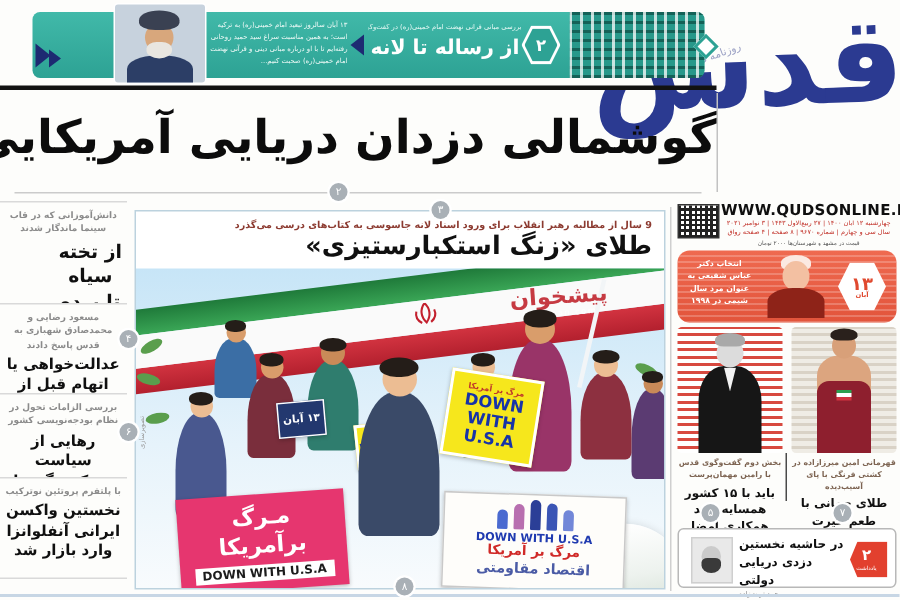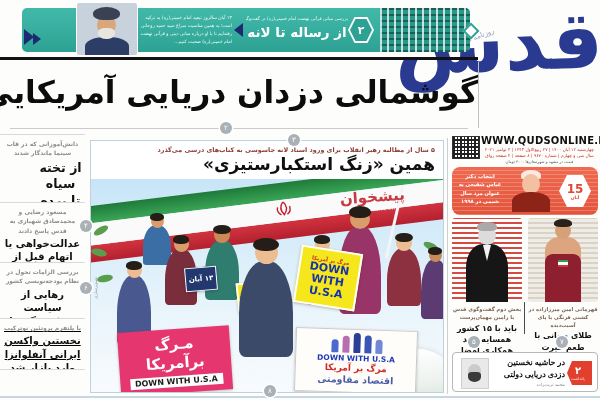--- a/index.html
+++ b/index.html
@@ -56,21 +56,21 @@
   .lead-headline{position:absolute;left:0;top:74px;width:478px;margin:0;text-align:center;font-size:31px;font-weight:900;color:#0c0c0c;white-space:nowrap;}
   .lead-rule{position:absolute;left:10px;top:128px;width:458px;height:1px;background:#cbcbcb;}
 
   
   .pin{position:absolute;width:12px;height:12px;border-radius:50%;background:#a9b0b6;color:#fff;
        font-size:7px;line-height:12px;text-align:center;box-shadow:0 0 0 1.5px #fff;z-index:30;}
 
   
   .leftcol{position:absolute;left:0;top:134px;width:85px;}
   .lc{border-top:1px solid #d9d9d9;padding:4px 3px 3px;text-align:center;box-sizing:border-box;overflow:hidden;}
-  .lc.l1{height:68px;} .lc.l2{height:60px;} .lc.l3{height:56px;} .lc.l4{height:52px;border-bottom:1px solid #d9d9d9;text-decoration:underline;}
+  .lc.l1{height:68px;} .lc.l2{height:60px;} .lc.l3{height:56px;} .lc.l4{height:68px;border-bottom:1px solid #d9d9d9;}
   .lc-k{font-size:6px;font-weight:bold;color:#8b8b8b;line-height:1.55;margin-bottom:2px;}
   .lc-t{font-size:10px;font-weight:900;color:#101010;line-height:1.35;}
   .lc.l1 .lc-t{font-size:12.5px;margin-left:36px;}
 
   
   .feature{position:absolute;left:90px;top:140px;width:354px;height:253px;border:1px solid #bcd2de;background:#fff;box-sizing:border-box;}
   .f-kicker{position:absolute;top:5px;left:8px;right:8px;text-align:right;font-size:6.4px;font-weight:bold;color:#8c3a30;white-space:nowrap;overflow:hidden;}
   .f-title{position:absolute;top:13px;right:8px;font-size:17px;font-weight:900;color:#101010;}
   .illus{position:absolute;left:0;right:0;top:38px;bottom:0;overflow:hidden;
          background:linear-gradient(180deg,#c7e5f7 0%,#e6f3fb 55%,#f8fbfd 100%);}
@@ -154,21 +154,21 @@
   .wrestler .flagpatch{position:absolute;left:30px;top:42px;width:10px;height:7px;
         background:linear-gradient(180deg,#2e9e4f 33%,#fff 33% 66%,#d23340 66%);}
   .card-k{margin-top:4px;font-size:5.2px;font-weight:bold;color:#7d6452;line-height:1.5;}
   .card-t{font-size:8px;font-weight:900;color:#111;line-height:1.4;margin-top:1px;}
   .card-divider{position:absolute;left:524px;top:302px;width:1px;height:32px;background:#4a4a4a;}
 
   .notebox{position:absolute;left:452px;top:352px;width:146px;height:40px;border:1px solid #b8b8b8;border-radius:4px;background:#fff;box-sizing:border-box;}
   .nb-photo{position:absolute;left:8px;top:5px;width:26px;height:29px;background:#e9e9e9;border:1px solid #cfcfcf;overflow:hidden;}
   .nb-face{position:absolute;left:6px;top:5px;width:13px;height:14px;border-radius:50%;background:#cbcbcb;}
   .nb-beard{position:absolute;left:6px;top:13px;width:13px;height:10px;border-radius:30% 30% 50% 50%;background:#3a3a3a;}
-  .nb-text{position:absolute;left:40px;right:32px;top:4px;text-align:right;font-family:Liberation Serif, serif;}
+  .nb-text{position:absolute;left:40px;right:32px;top:4px;text-align:left;}
   .nb-title{font-size:8px;font-weight:900;color:#101010;line-height:1.5;}
   .nb-author{font-size:4.5px;color:#8a8a8a;margin-top:1px;}
   .nb-badge{position:absolute;right:5px;top:8px;width:25px;height:24px;background:#e2402e;color:#fff;
             clip-path:polygon(0 50%,20% 0,100% 0,100% 100%,20% 100%);
             display:flex;flex-direction:column;align-items:center;justify-content:center;padding-right:3px;box-sizing:border-box;}
   .nb-num{font-size:10px;font-weight:900;line-height:1;}
   .nb-word{font-size:3.8px;}
 
   .footer-rule{position:absolute;left:0;top:396px;width:600px;height:2px;background:#c7d6e4;}
 </style>
@@ -227,22 +227,22 @@
       <div class="lc-k">بررسی الزامات تحول در نظام بودجه‌نویسی کشور</div>
       <div class="lc-t">رهایی از سیاست تمرکززدگی با بودجه‌ریزی منطقه‌ای</div>
     </div>
     <div class="lc l4">
       <div class="lc-k">با پلتفرم پروتئین نوترکیب</div>
       <div class="lc-t">نخستین واکسن ایرانی آنفلوانزا وارد بازار شد</div>
     </div>
   </aside>
 
   <section class="feature">
-    <div class="f-kicker">۵ سال از مطالبه رهبر انقلاب برای ورود اسناد لانه جاسوسی به کتاب‌های درسی می‌گذرد</div>
-    <div class="f-title">همین «زنگ استکبارستیزی»</div>
+    <div class="f-kicker">9 سال از مطالبه رهبر انقلاب برای ورود اسناد لانه جاسوسی به کتاب‌های درسی می‌گذرد</div>
+    <div class="f-title">طلای «زنگ استکبارستیزی»</div>
     <div class="illus">
       <div class="flag">
         <div class="g"></div>
         <div class="w">
           <svg class="emblem" viewBox="0 0 16 17">
             <path d="M8 0 C4.5 4,4.5 9,8 13 C11.5 9,11.5 4,8 0 Z M2 5 C1 8,2 11,5 13 M14 5 C15 8,14 11,11 13" stroke="#c3202e" stroke-width="1.4" fill="none"></path>
           </svg>
         </div>
         <div class="r"></div>
       </div>
@@ -353,21 +353,21 @@
   <div class="sb-vline"></div>
 
   <div class="daybox">
     <div class="db-text">انتخاب دکتر عباس شفیعی به عنوان مرد سال شیمی در ۱۹۹۸</div>
     <div class="db-photo">
       <div class="db-hair"></div>
       <div class="db-face"></div>
       <div class="db-suit"></div>
     </div>
     <div class="db-hex">
-      <div class="db-num">15</div>
+      <div class="db-num">۱۳</div>
       <div class="db-word">آبان</div>
     </div>
   </div>
 
   <div class="card c-right">
     <div class="card-photo wrestler">
       <div class="torso"></div>
       <div class="singlet"></div>
       <div class="flagpatch"></div>
       <div class="face"></div>

